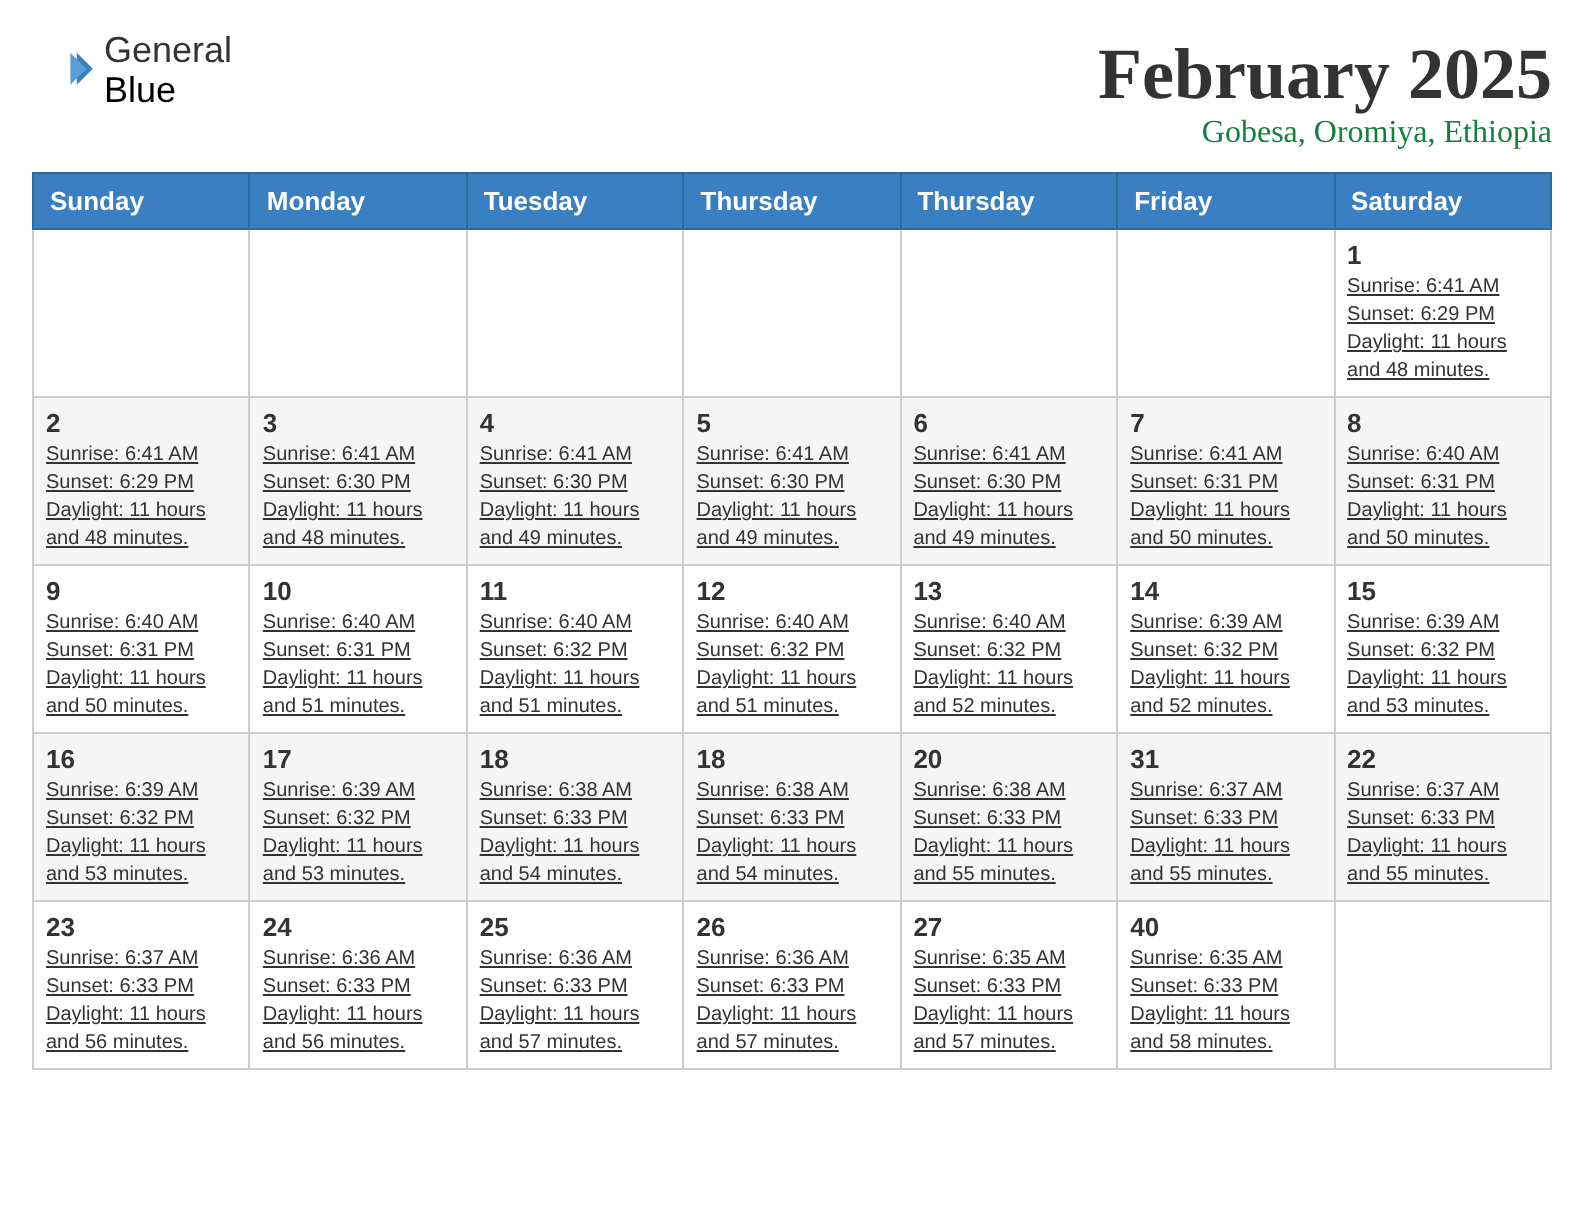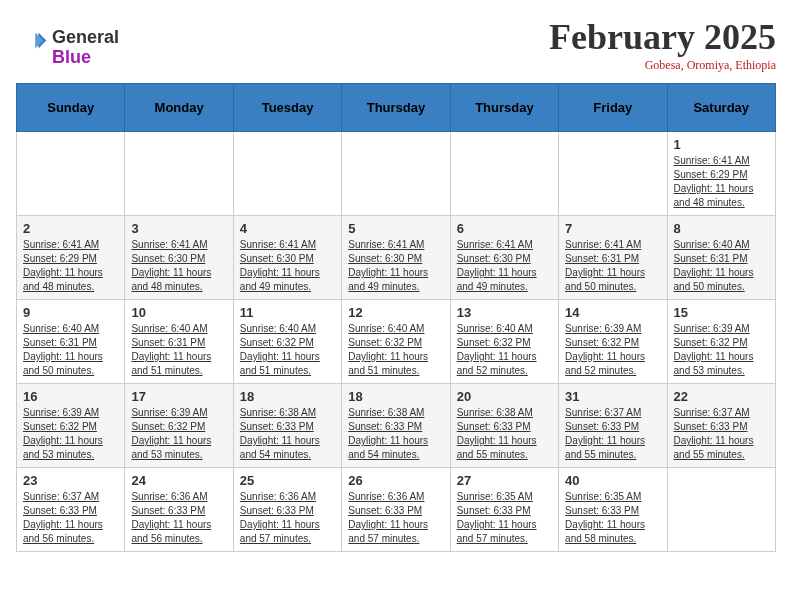--- a/index.html
+++ b/index.html
@@ -16,55 +16,54 @@
       align-items: flex-start;
       margin-bottom: 10px;
     }
     .logo {
       display: flex;
       align-items: center;
       gap: 4px;
     }
     .logo-text {
       font-size: 18px;
-      font-weight: bold;
+      font-weight: normal;
       line-height: 1.1;
-      margin-top: 12px;
     }
     .logo-general { color: #333; }
-    .logo-blue { color: #a21caf; }
+    .logo-blue { color: #000000; }
     .logo-icon {
       width: 32px;
       height: 32px;
     }
     .title-block {
       text-align: right;
       font-family: Liberation Serif, serif;
     }
     .month-year {
       font-size: 36px;
       font-weight: bold;
       color: #333;
     }
     .location {
-      font-size: 12px;
-      color: #b91c1c;
+      font-size: 16px;
+      color: #15803d;
     }
     .calendar {
       width: 100%;
       border-collapse: collapse;
       border: 1px solid #ccc;
     }
     .calendar th {
       background: #3a7fc1;
-      color: #000000;
+      color: #ffffff;
       font-size: 13px;
       font-weight: bold;
-      padding: 16px 8px;
-      text-align: center;
+      padding: 6px 8px;
+      text-align: left;
       border: 1px solid #2d6aa0;
     }
     .calendar td {
       vertical-align: top;
       padding: 5px 6px;
       border: 1px solid #ccc;
       width: calc(100% / 7);
       min-height: 80px;
       font-size: 10.5px;
       color: #333;

